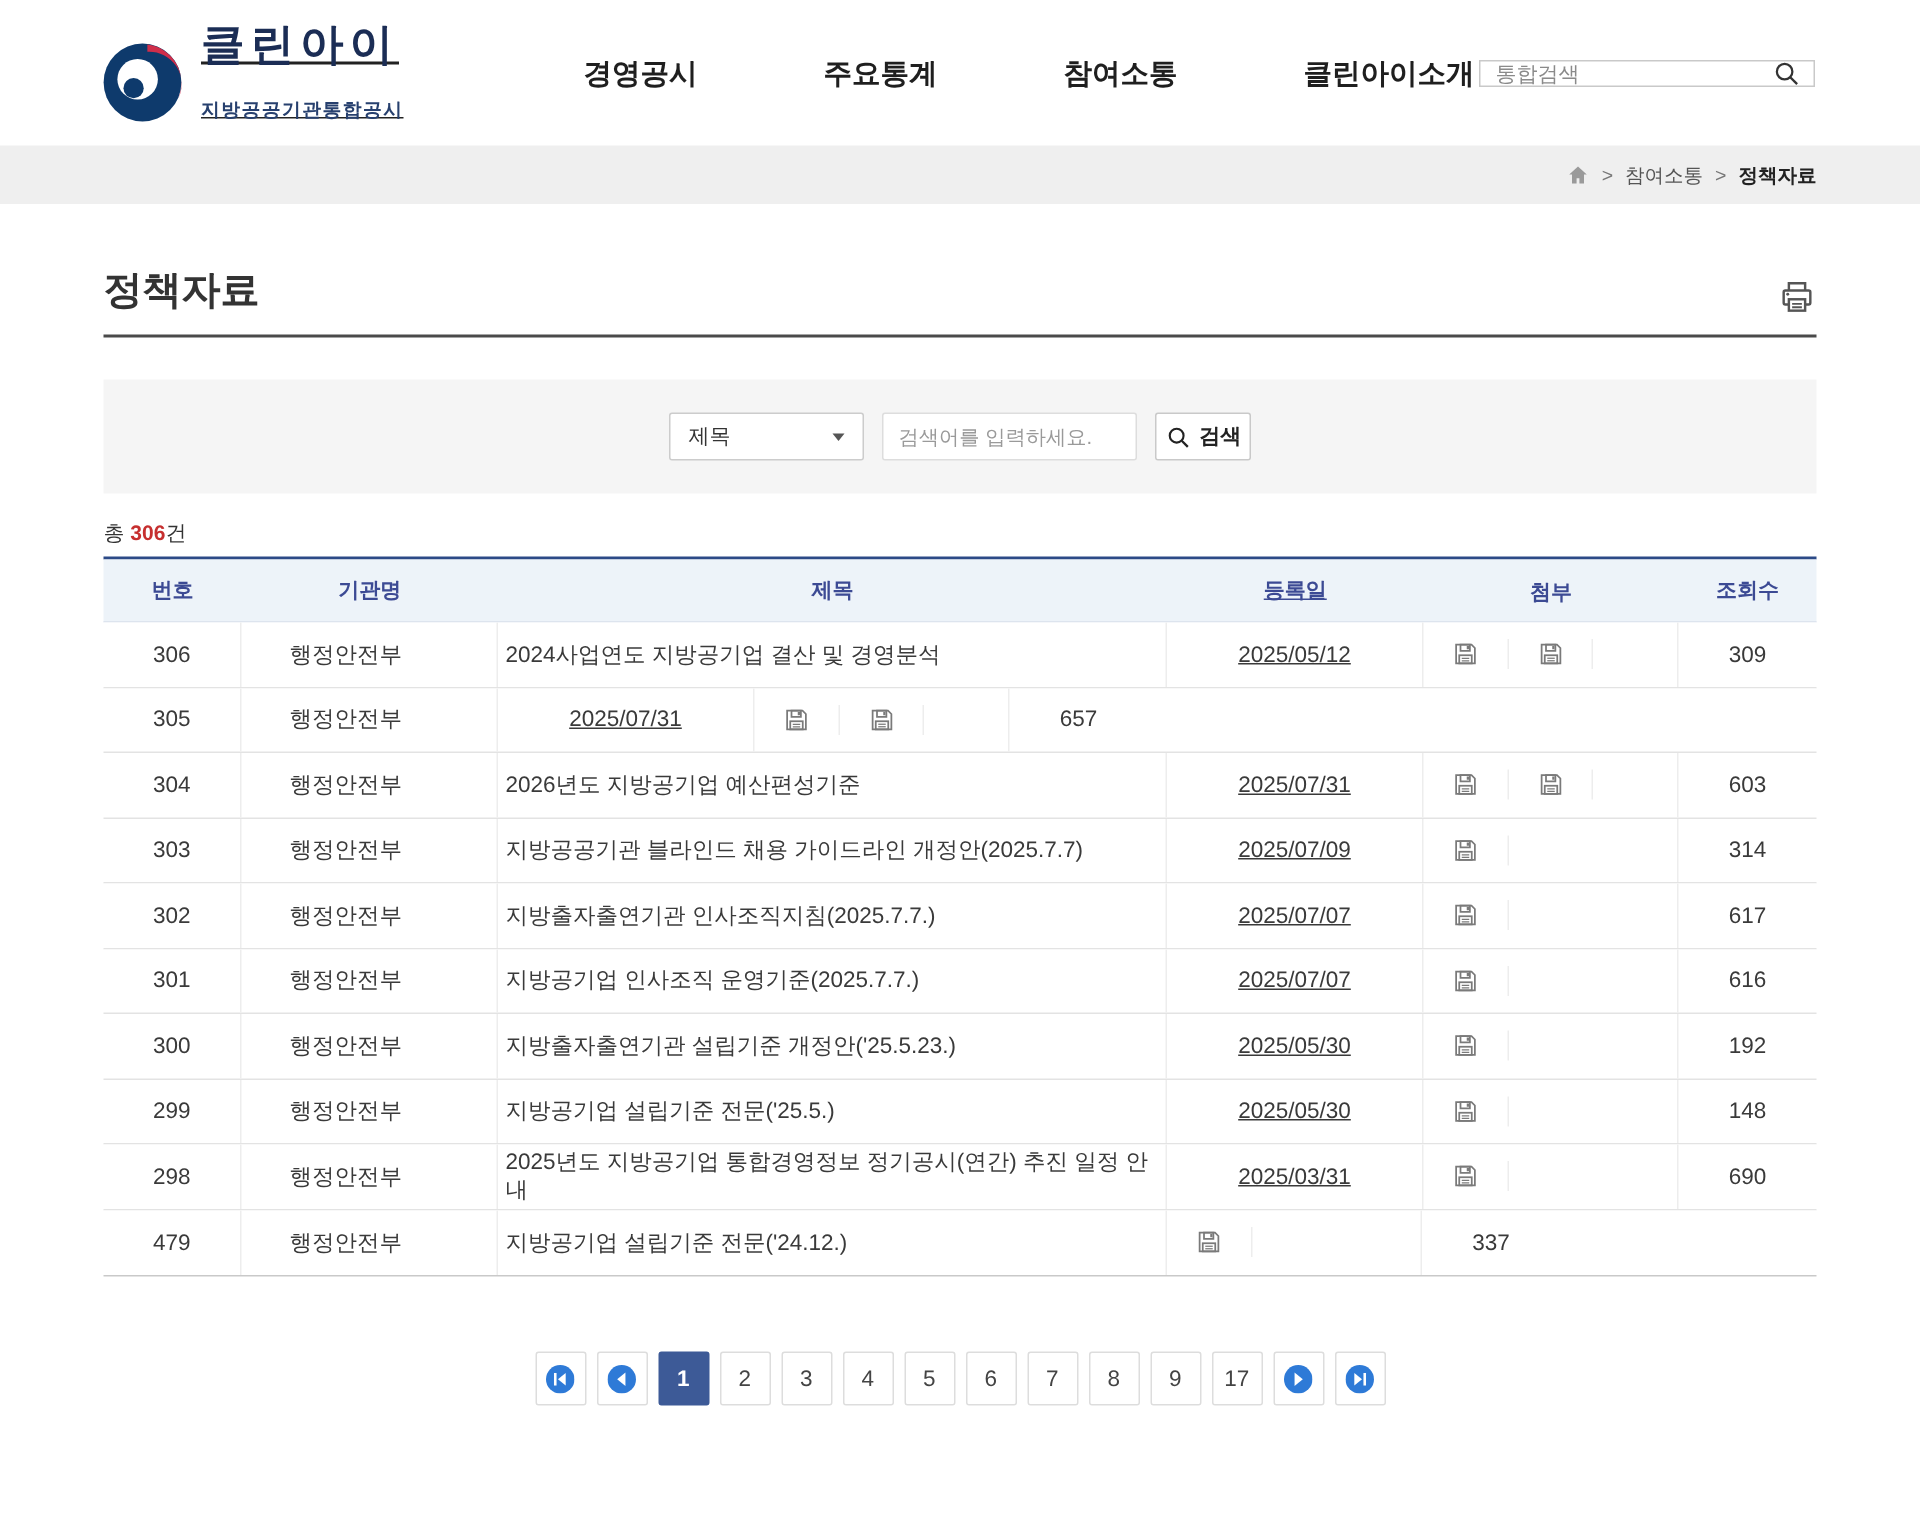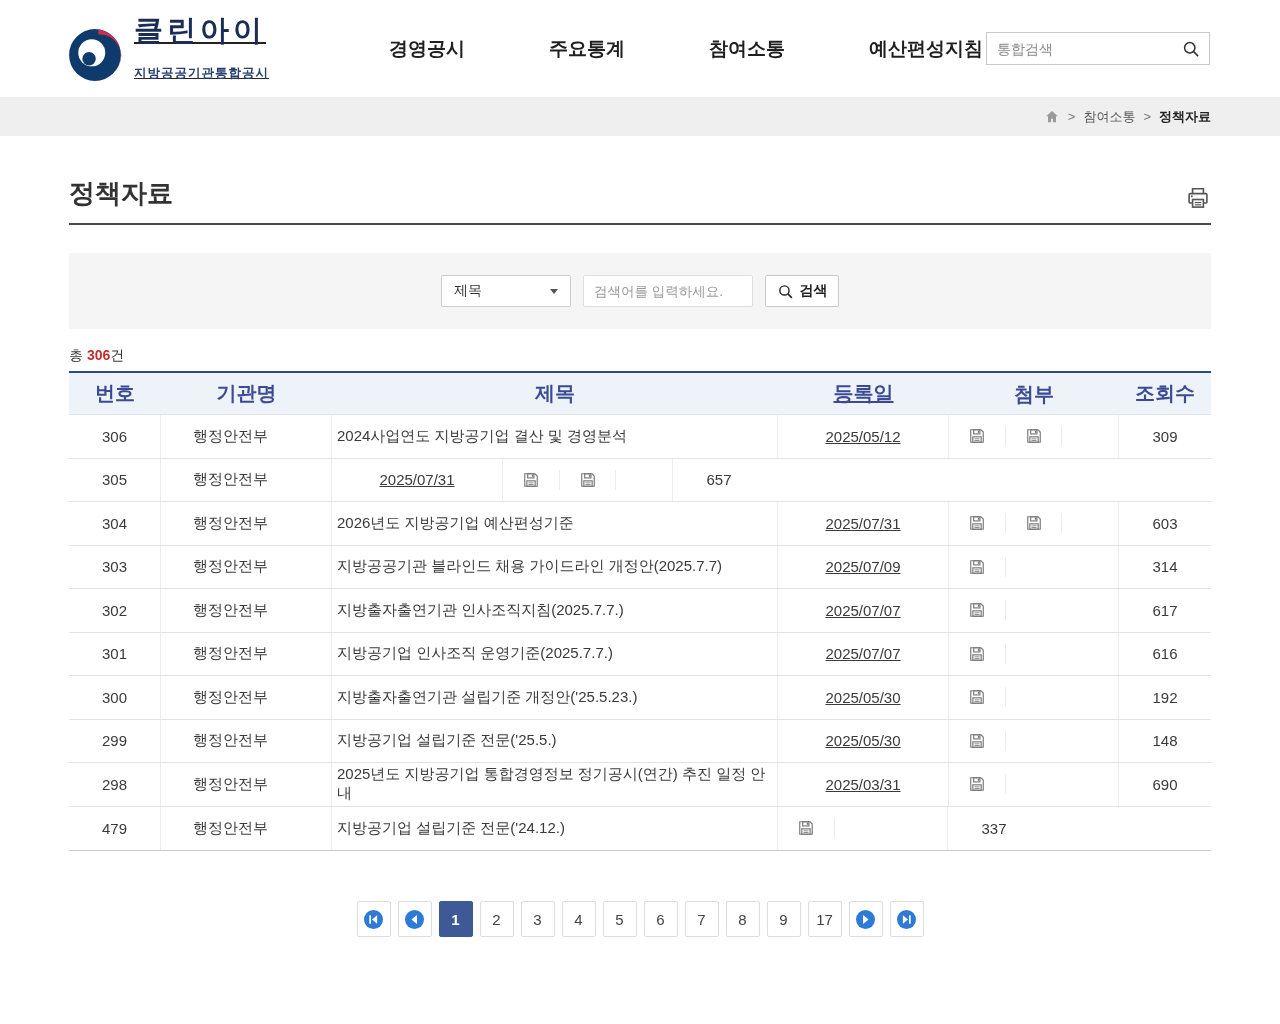--- a/index.html
+++ b/index.html
@@ -9,21 +9,21 @@
   button { font-family: inherit; background: none; border: none; cursor: pointer; }
 
   
   .site-header { height: 97px; background: #fff; display: flex; align-items: center; }
   .logo { display: flex; align-items: flex-end; gap: 12px; margin-left: 68px; cursor: pointer; text-decoration: underline; }
   .logo-emblem { width: 54px; height: 54px; }
   .logo-title { font-size: 29px; font-weight: bold; color: #1b2d55; letter-spacing: 4px; line-height: 1.05; }
   .logo-sub { font-size: 12.5px; font-weight: bold; color: #27406e; letter-spacing: 1px; margin-top: 19px; }
   .main-nav { display: flex; margin-left: 120px; gap: 84px; }
   .nav-item { font-size: 19px; font-weight: bold; color: #1f1f1f; }
-  .header-search { margin-left: auto; margin-right: 70px; width: 224px; height: 33px;
+  .header-search { margin-left: auto; margin-right: 70px; width: 224px; height: 18px;
     border: 1px solid #c9c9c9; background: #fff; display: flex; align-items: center; padding: 0 8px 0 10px; }
   .header-search input { flex: 1; border: none; outline: none; font-size: 14px; color: #444; min-width: 0; background: transparent; }
   .header-search input::placeholder { color: #8a8a8a; }
   .icon-btn { display: flex; align-items: center; justify-content: center; }
 
   
   .crumb-band { height: 39px; background: #efefef; }
   .crumb-inner { width: 1142px; margin: 0 auto; height: 100%; display: flex; align-items: center;
     justify-content: flex-end; gap: 8px; font-size: 13px; color: #555; }
   .crumb-current { font-weight: bold; color: #222; }
@@ -39,30 +39,30 @@
   
   .filter-box { margin-top: 28px; height: 76px; background: #f5f5f5; display: flex;
     align-items: center; justify-content: center; gap: 12px; }
   .field-select { width: 130px; height: 32px; background: #fff; border: 1px solid #ccc; border-radius: 2px;
     display: flex; align-items: center; justify-content: space-between; padding: 0 12px; font-size: 14px; color: #333; }
   .caret { width: 0; height: 0; border-left: 4.5px solid transparent; border-right: 4.5px solid transparent;
     border-top: 5.5px solid #555; }
   .keyword-input { width: 170px; height: 32px; border: 1px solid #ddd; border-radius: 2px;
     padding: 0 10px; font-size: 13.5px; color: #0369a1; outline: none; }
   .keyword-input::placeholder { color: #9a9a9a; }
-  .search-btn { width: 74px; height: 32px; background: #fff; border: 1px solid #c9c9c9; border-radius: 2px;
+  .search-btn { width: 64px; height: 32px; background: #fff; border: 1px solid #c9c9c9; border-radius: 2px;
     display: flex; align-items: center; justify-content: center; gap: 6px; font-size: 14px; font-weight: bold; color: #222; }
 
   
   .summary { margin-top: 18px; font-size: 14px; color: #333; padding-bottom: 6px; }
   .summary .count { color: #c62f2f; font-weight: bold; }
   .board { border-top: 2px solid #2c4a87; border-bottom: 1px solid #c9c9c9; }
   .thead { display: flex; height: 42px; align-items: center; background: #edf3f9;
     border-bottom: 1px solid #dde4ee; }
-  .th { font-size: 20px; font-weight: bold; color: #3c4a94; text-align: center; }
+  .th { font-size: 14px; font-weight: bold; color: #3c4a94; text-align: center; }
   .tr { display: flex; height: 43.5px; align-items: stretch; border-bottom: 1px solid #e3e3e3; background: #fff; }
   .tr:last-child { border-bottom: none; }
   .td { display: flex; align-items: center; justify-content: center; font-size: 15px; color: #3a3a3a;
     border-right: 1px solid #ededed; }
   .td:last-child { border-right: none; }
   .c-no    { width: 92px; }
   .c-org   { width: 171px; justify-content: flex-start; padding-left: 32px; }
   .c-title { width: 446px; justify-content: flex-start; padding-left: 5px; }
   .c-title a { color: #3a3a3a; }
   .c-date  { width: 171px; text-decoration: underline; }
@@ -106,21 +106,21 @@
     </svg>
     <span class="logo-text">
       <span class="logo-title" style="display:block">클린아이</span>
       <span class="logo-sub" style="display:block">지방공공기관통합공시</span>
     </span>
   </a>
   <nav class="main-nav">
     <a class="nav-item">경영공시</a>
     <a class="nav-item">주요통계</a>
     <a class="nav-item">참여소통</a>
-    <a class="nav-item">예산편성지침</a>
+    <a class="nav-item">클린아이소개</a>
   </nav>
   <div class="header-search">
     <input type="text" placeholder="통합검색" style="">
     <button class="icon-btn">
       <svg width="20" height="20" viewBox="0 0 24 24">
         <circle cx="10.5" cy="10.5" r="6.2" fill="none" stroke="#333" stroke-width="1.8"></circle>
         <line x1="15.2" y1="15.2" x2="20.5" y2="20.5" stroke="#333" stroke-width="1.9"></line>
       </svg>
     </button>
   </div>

